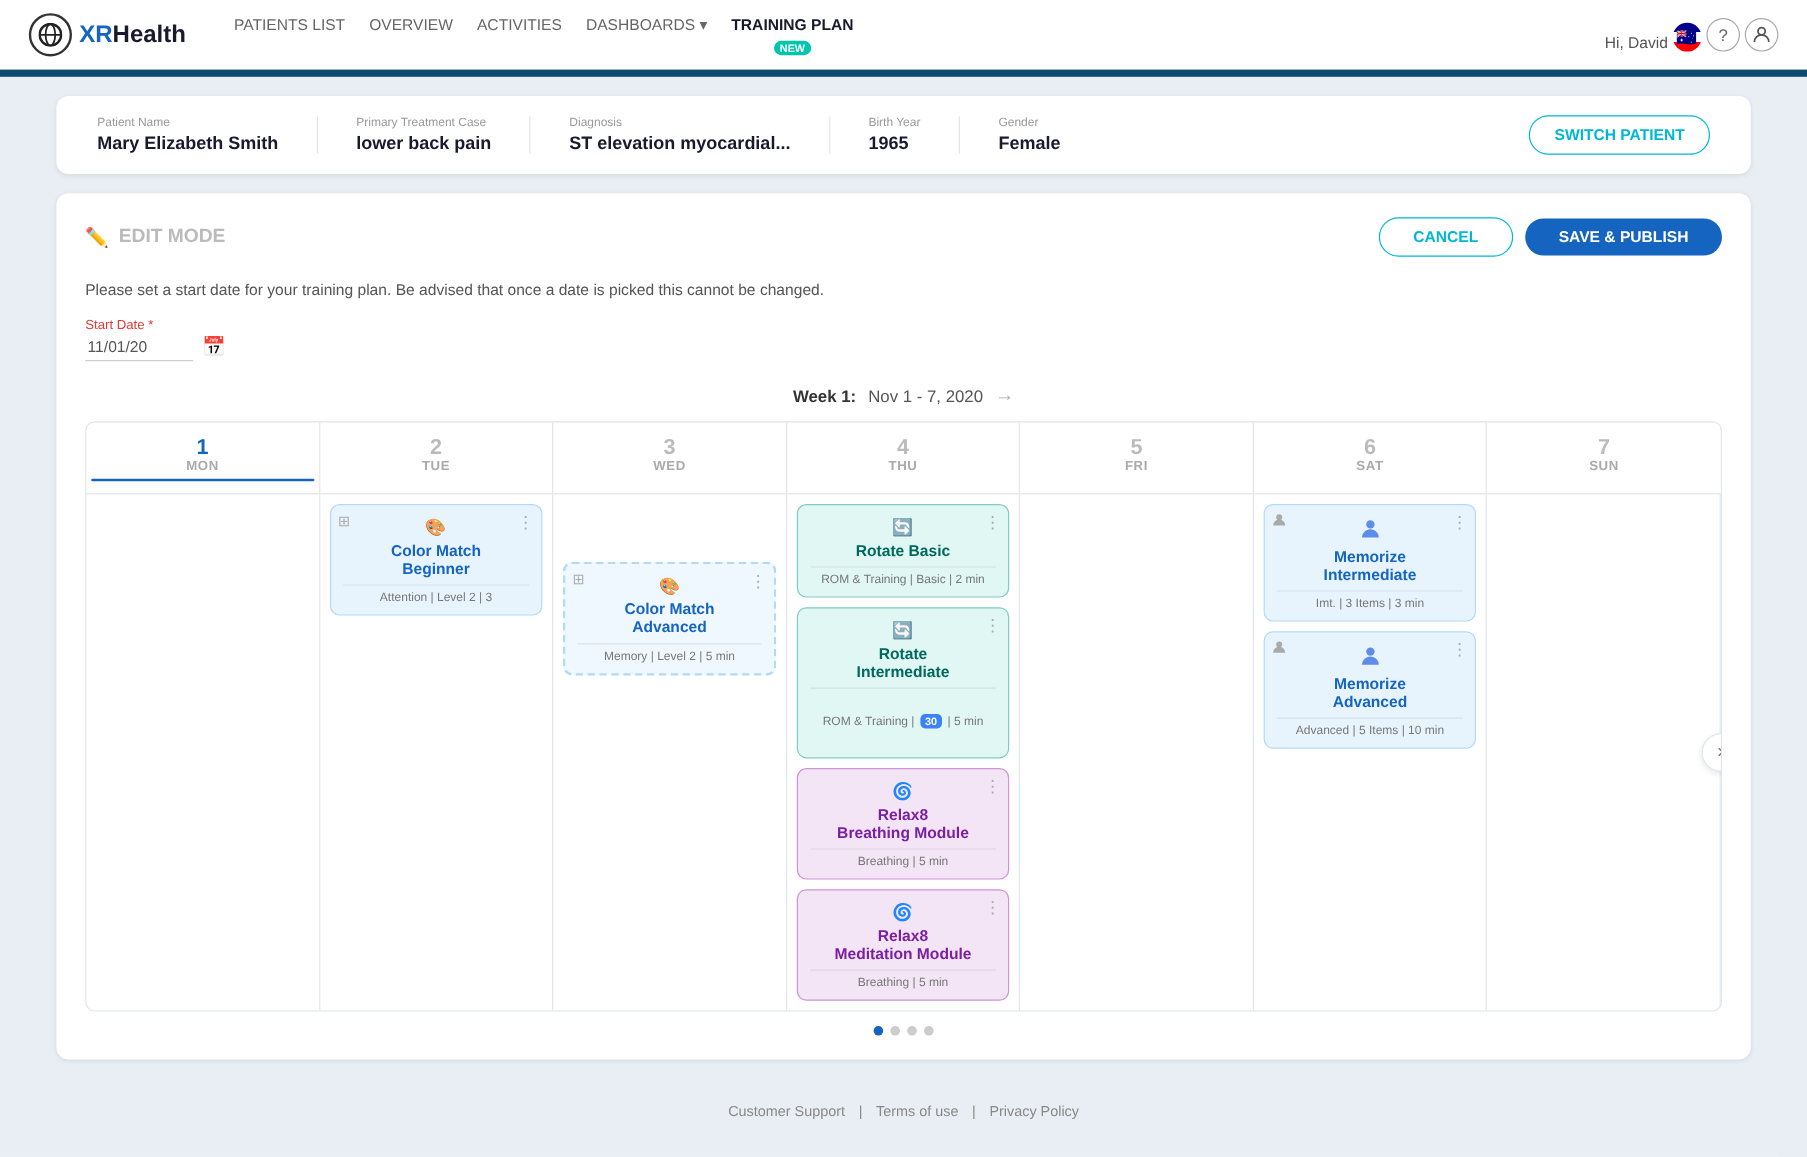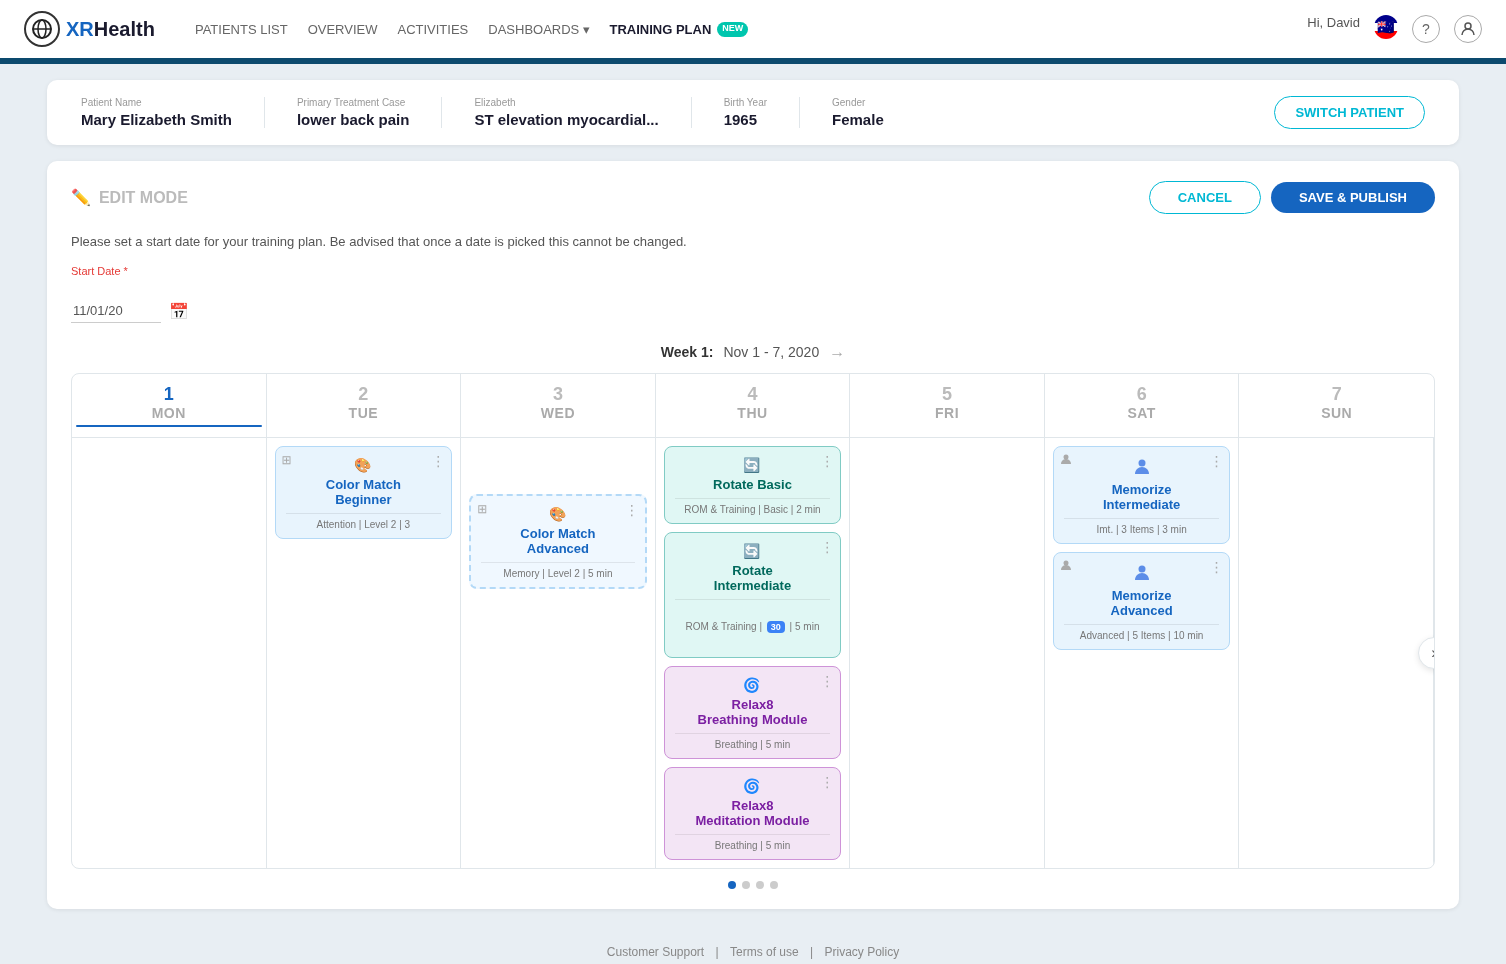--- a/index.html
+++ b/index.html
@@ -49,34 +49,36 @@
       color: #666;
       text-decoration: none;
       cursor: pointer;
     }
     .nav-link.active {
       color: #1a1a2e;
       font-weight: 700;
     }
     .nav-link-training {
       display: flex;
+      align-items: center;
       gap: 6px;
+      flex-direction: column;
     }
     .badge-new {
       background: #00c6ae;
       color: #fff;
       font-size: 9px;
       font-weight: 700;
       padding: 1px 5px;
       border-radius: 8px;
     }
     .nav-right {
       display: flex;
-      align-items: flex-start;
-      gap: 14px;
+      align-items: flex-end;
+      gap: 4px;
       font-size: 13px;
       color: #555;
     }
     .nav-flag {
       width: 24px; height: 24px;
       background: linear-gradient(180deg, #00008b 33%, #fff 33% 66%, #ff0000 66%);
       border-radius: 50%;
       font-size: 14px;
       display: flex; align-items: center; justify-content: center;
     }
@@ -185,21 +187,21 @@
     }
 
     .instruction-text {
       font-size: 13px;
       color: #555;
       margin-bottom: 16px;
     }
     .start-date-label {
       font-size: 11px;
       color: #e53935;
-      margin-bottom: 22px;
+      margin-bottom: 0;
     }
     .start-date-input {
       display: flex;
       align-items: center;
       gap: 8px;
       margin-bottom: 20px;
     }
     .start-date-input input {
       border: none;
       border-bottom: 1px solid #ccc;
@@ -243,21 +245,21 @@
       border-right: 1px solid #e0e6ea;
     }
     .day-header:last-child { border-right: none; }
     .day-num {
       font-size: 18px;
       font-weight: 600;
       color: #bbb;
     }
     .day-num.active { color: #1565c0; }
     .day-name {
-      font-size: 14px;
+      font-size: 11px;
       color: #aaa;
       font-weight: 600;
       letter-spacing: 0.5px;
     }
     .active-underline {
       height: 2px;
       background: #1565c0;
       margin-top: 4px;
       border-radius: 1px;
     }
@@ -436,21 +438,21 @@
   <div class="patient-card">
     <div class="patient-field">
       <span class="patient-label">Patient Name</span>
       <span class="patient-value">Mary Elizabeth Smith</span>
     </div>
     <div class="patient-field">
       <span class="patient-label">Primary Treatment Case</span>
       <span class="patient-value">lower back pain</span>
     </div>
     <div class="patient-field">
-      <span class="patient-label">Elizabeth</span>
+      <span class="patient-label">Diagnosis</span>
       <span class="patient-value">ST elevation myocardial...</span>
     </div>
     <div class="patient-field">
       <span class="patient-label">Birth Year</span>
       <span class="patient-value">1965</span>
     </div>
     <div class="patient-field">
       <span class="patient-label">Gender</span>
       <span class="patient-value">Female</span>
     </div>

